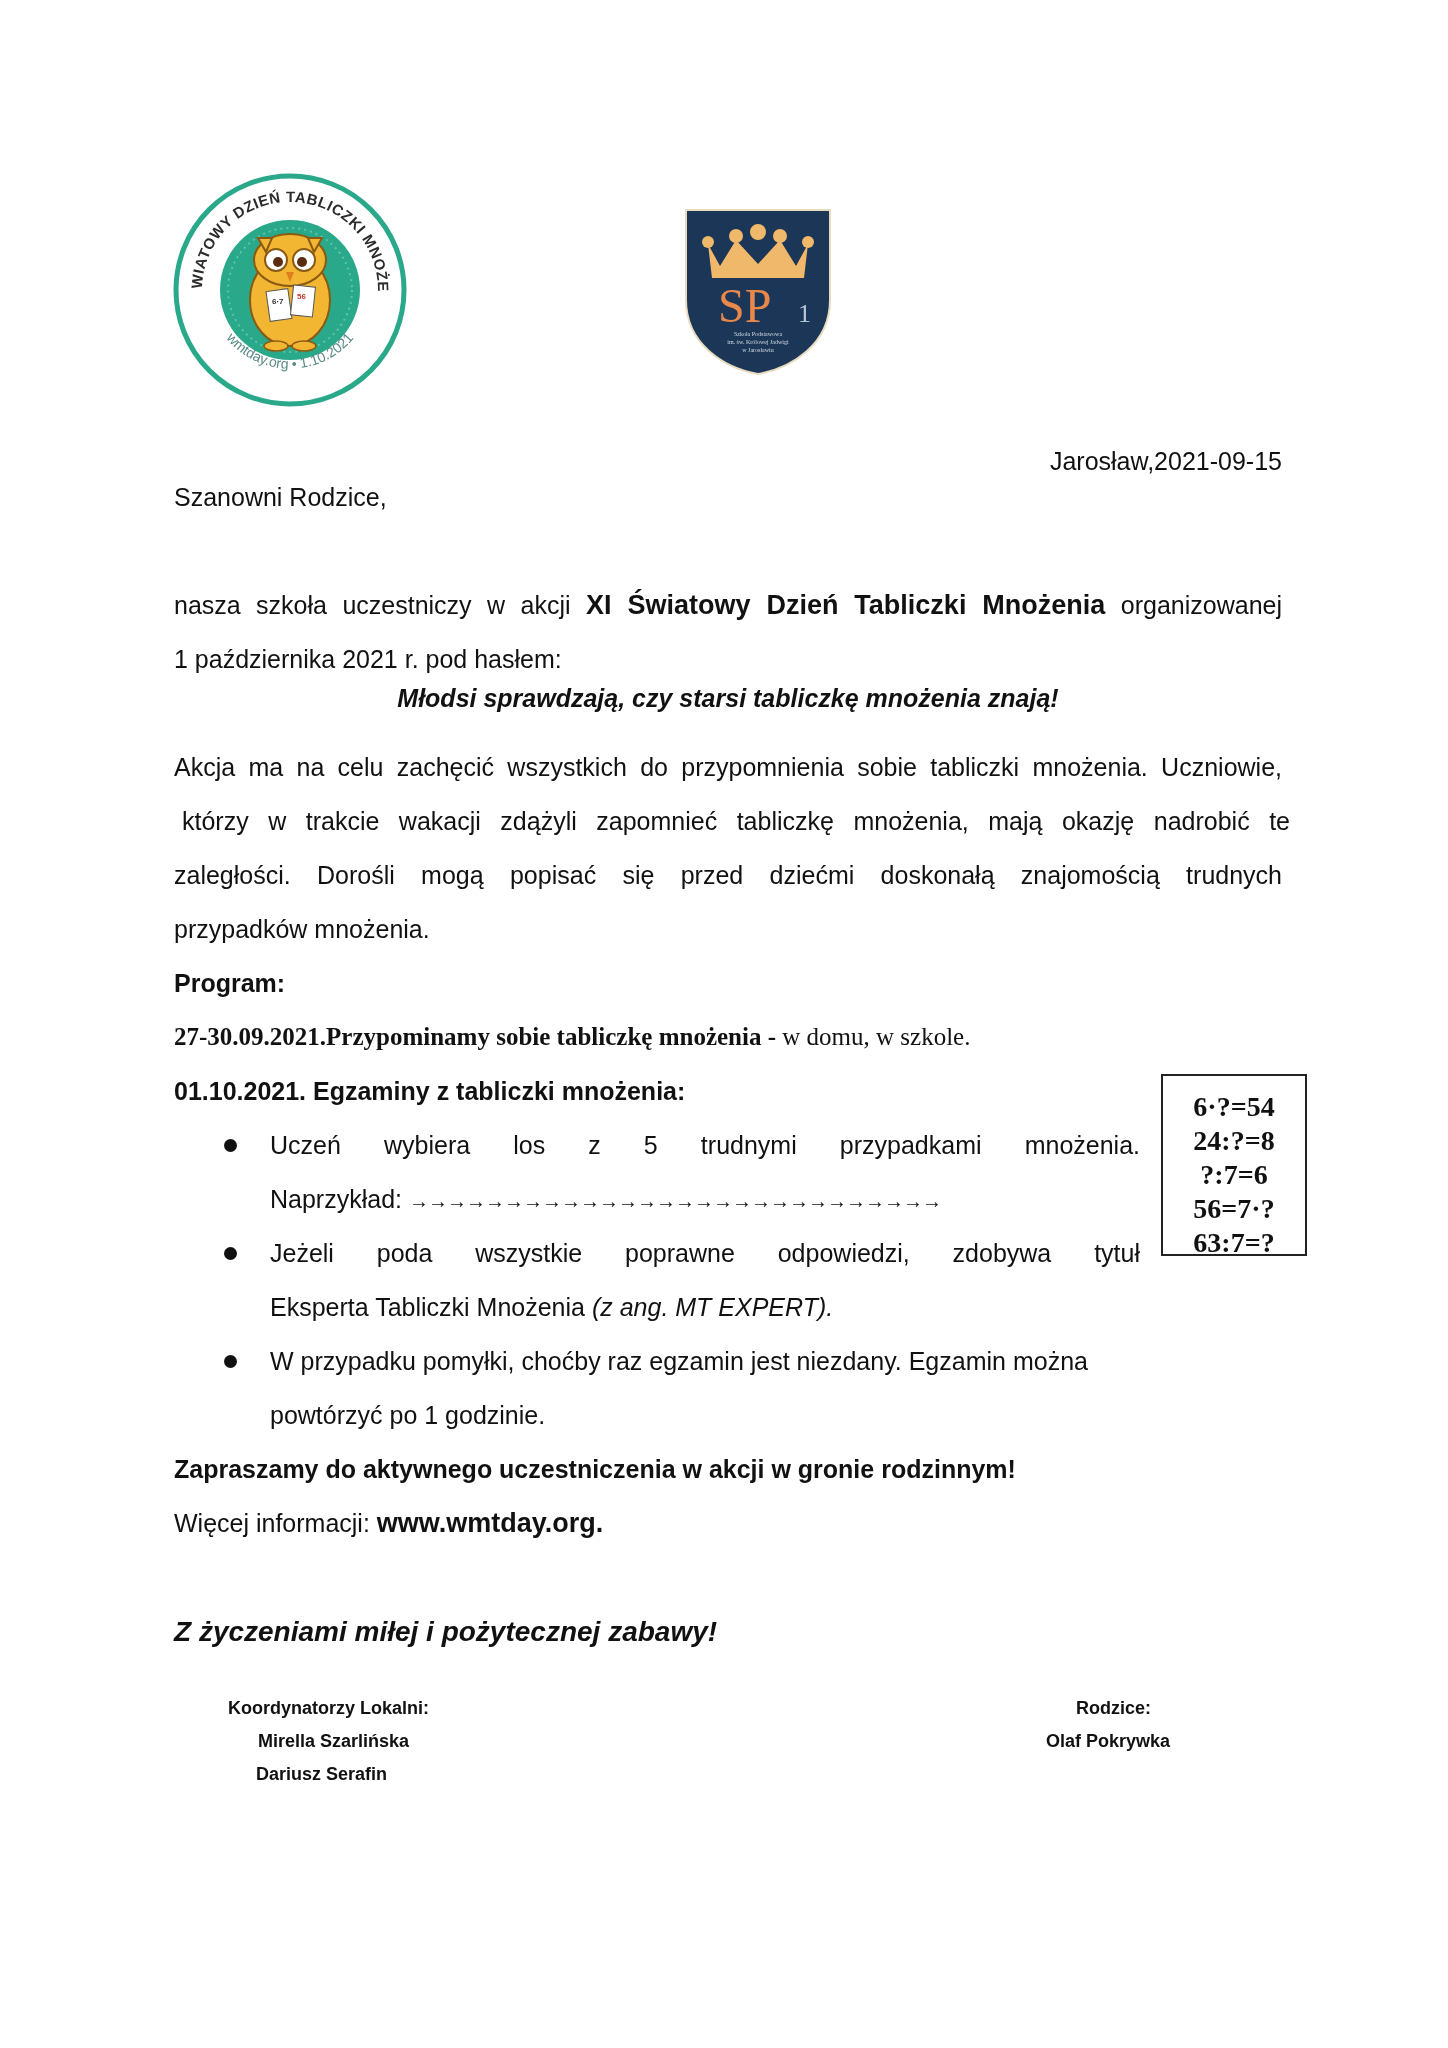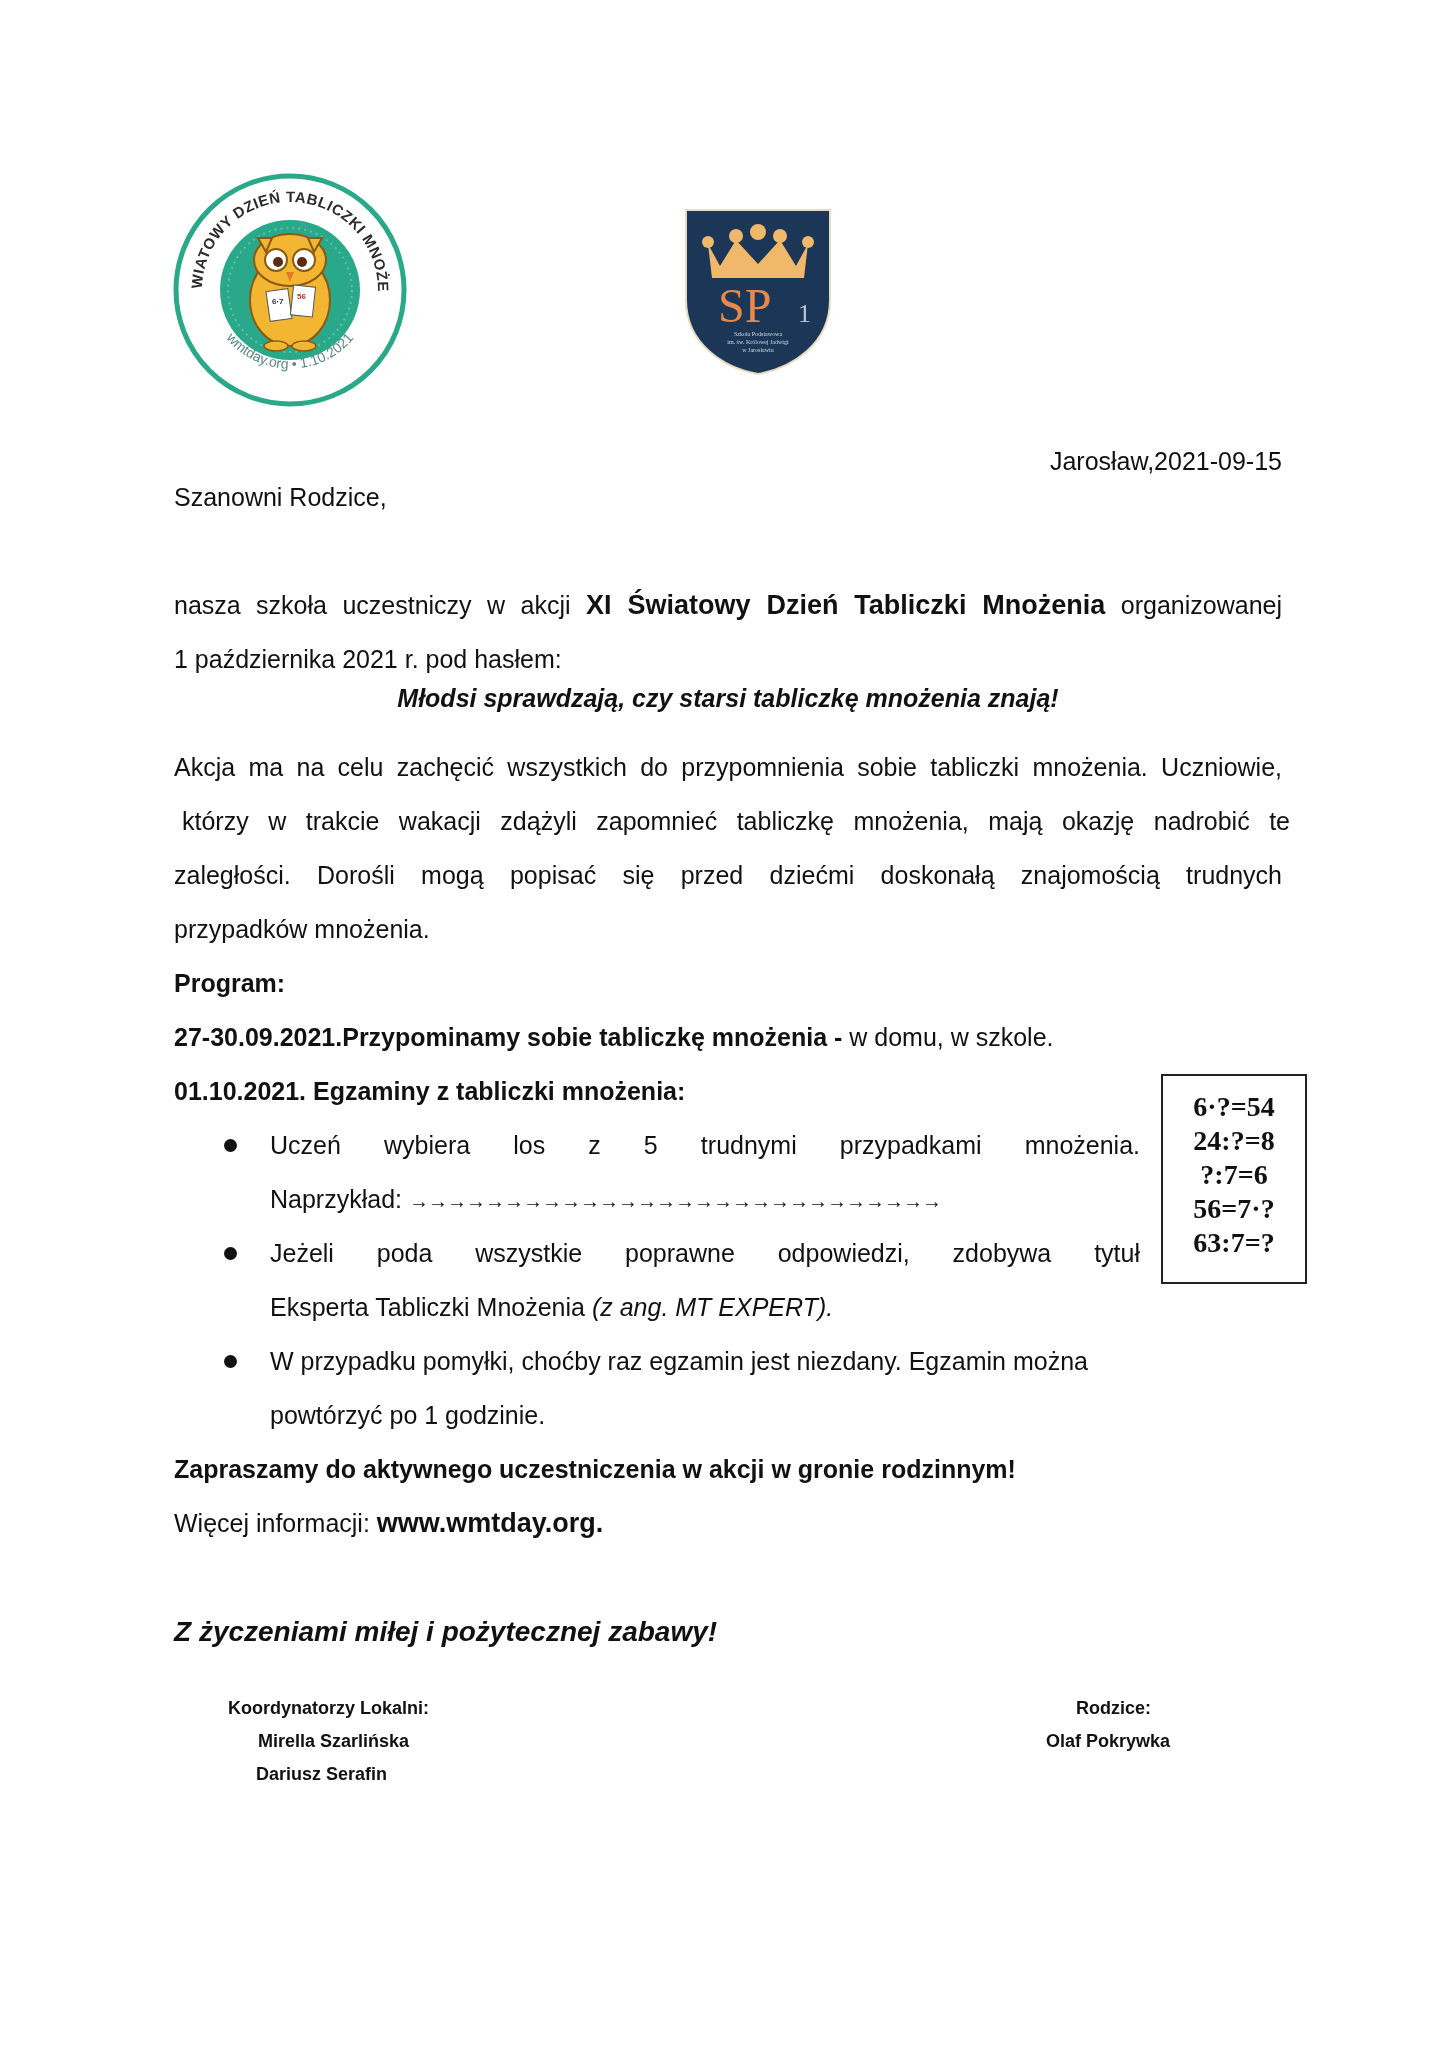--- a/index.html
+++ b/index.html
@@ -7,21 +7,21 @@
          font-family: "Liberation Sans", sans-serif; color: #111; }
   .abs { position: absolute; }
   .txt { font-size: 25px; line-height: 54px; }
   .b { font-weight: bold; }
   .i { font-style: italic; }
   .justify { text-align: justify; text-align-last: justify; }
   .p-block { left: 174px; width: 1108px; }
   .logo-wmt { left: 172px; top: 172px; width: 236px; height: 236px; }
   .logo-sp { left: 680px; top: 204px; width: 156px; height: 172px; }
   .bullet { position: absolute; left: 224px; width: 13px; height: 13px; border-radius: 50%; background: #111; }
-  .eq-box { left: 1161px; top: 1074px; width: 146px; height: 210px; border: 2px solid #222; box-sizing: border-box; }
+  .eq-box { left: 1161px; top: 1074px; width: 146px; height: 182px; border: 2px solid #222; box-sizing: border-box; }
   .eq { font-family: "Liberation Serif", serif; font-weight: bold; font-size: 28px; line-height: 34px; text-align: center; }
   .sig { font-size: 18px; line-height: 33px; font-weight: bold; }
 </style>
 </head>
 <body>
 
 <div class="abs logo-wmt">
   <svg width="236" height="236" viewBox="0 0 236 236">
     <defs>
       <path id="arcTop" d="M 30 118 A 88 88 0 0 1 206 118"></path>
@@ -80,21 +80,21 @@
 </div>
 <div class="abs txt p-block" style="top:632px;">1 października 2021 r. pod hasłem:</div>
 <div class="abs txt p-block b i" style="top:671px; text-align:center;">Młodsi sprawdzają, czy starsi tabliczkę mnożenia znają!</div>
 
 <div class="abs txt p-block justify" style="top:740px;">Akcja ma na celu zachęcić wszystkich do przypomnienia sobie tabliczki mnożenia. Uczniowie,</div>
 <div class="abs txt p-block justify" style="top:794px;margin-left:8px;">którzy w trakcie wakacji zdążyli zapomnieć tabliczkę mnożenia, mają okazję nadrobić te</div>
 <div class="abs txt p-block justify" style="top:848px;">zaległości. Dorośli mogą popisać się przed dziećmi doskonałą znajomością trudnych</div>
 <div class="abs txt p-block" style="top:902px;">przypadków mnożenia.</div>
 
 <div class="abs txt b" style="left:174px; top:956px;">Program:</div>
-<div class="abs txt" style="left:174px; top:1010px;">
+<div class="abs txt" style="left:174px; top:1010px;font-family:Liberation Serif, serif;">
   <span class="b">27-30.09.2021.Przypominamy sobie tabliczkę mnożenia - </span><span>w domu, w szkole.</span>
 </div>
 <div class="abs txt b" style="left:174px; top:1064px;">01.10.2021. Egzaminy z tabliczki mnożenia:</div>
 
 <div class="bullet" style="top:1139px;"></div>
 <div class="abs txt justify" style="left:270px; width:870px; top:1118px;">Uczeń wybiera los z 5 trudnymi przypadkami mnożenia.</div>
 <div class="abs txt" style="left:270px; top:1172px;">
   <span>Naprzykład: </span><span style="font-size:20px; letter-spacing:-1px;">→→→→→→→→→→→→→→→→→→→→→→→→→→→→</span>
 </div>
 

